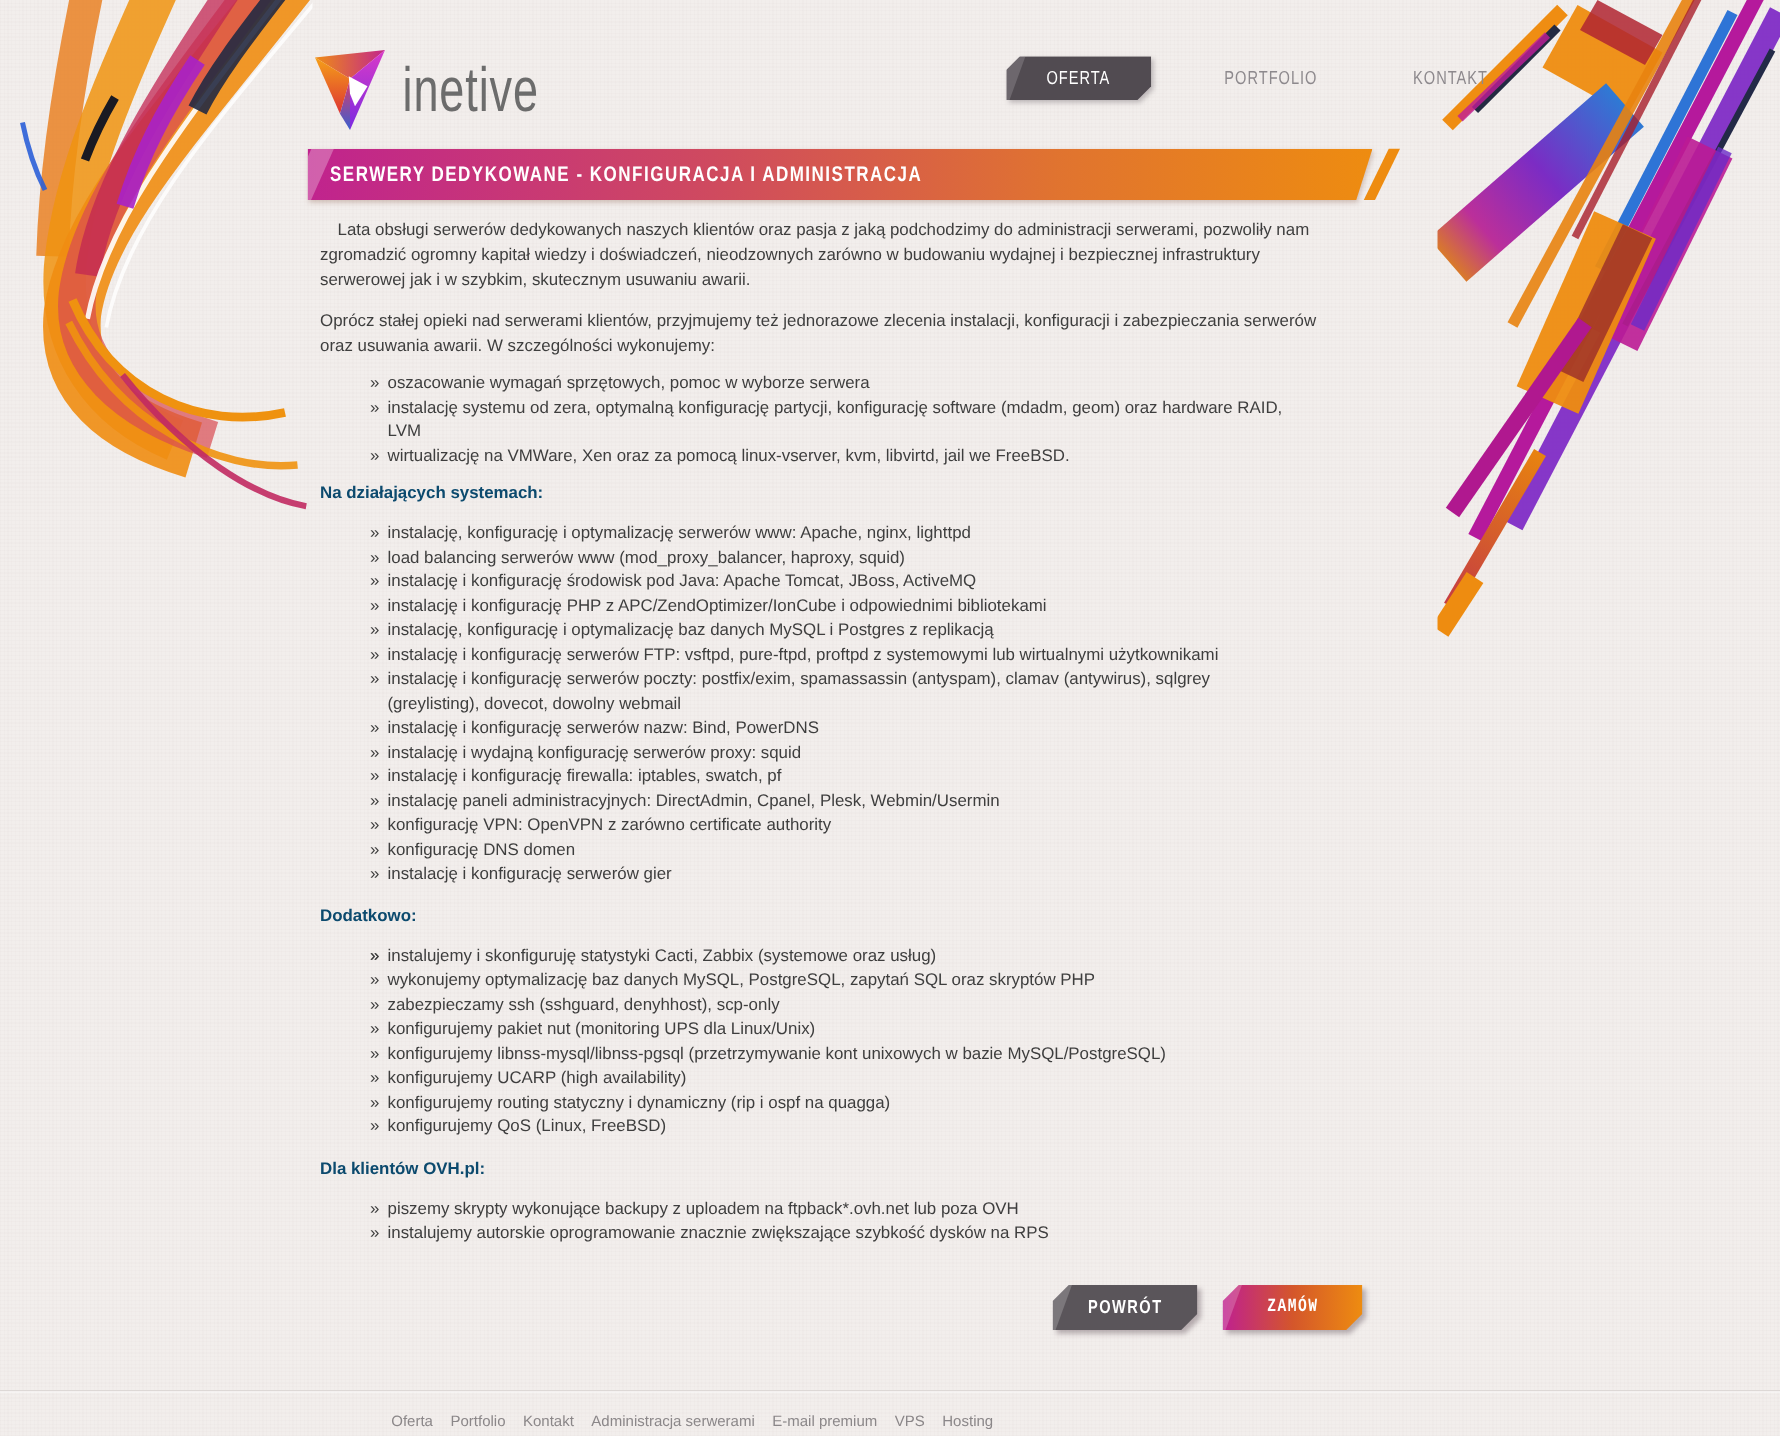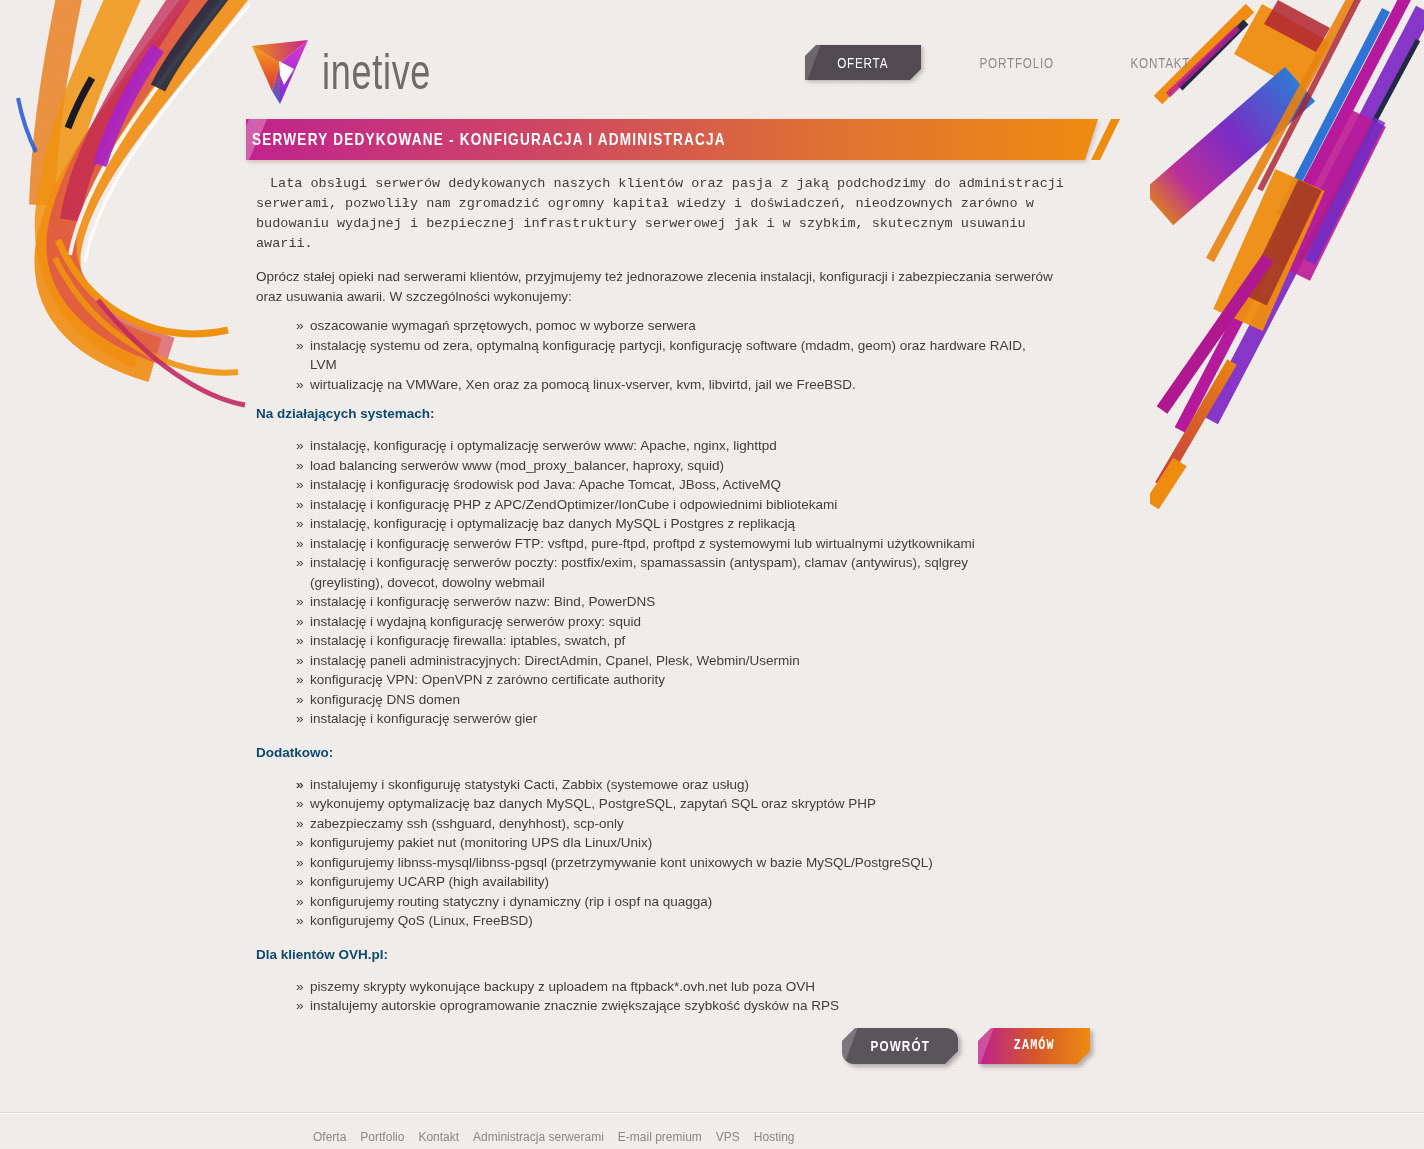--- a/index.html
+++ b/index.html
@@ -37,50 +37,50 @@
   .nav-tab-wrap { filter:drop-shadow(2px 2px 2px rgba(60,50,60,.3)); }
   .nav-link { margin-left:48px; color:#8d898d; font-size:15px; text-decoration:none; cursor:pointer; }
   .nav-link.last { margin-left:58px; }
 
   
   .banner-wrap { position:absolute; left:246px; top:119px; filter:drop-shadow(1px 2px 2px rgba(130,80,60,.3)); }
   .banner {
     position:relative; width:852px; height:41px; line-height:41px;
     background:linear-gradient(90deg,#c0238e 0%, #cf4a5f 38%, #e07330 70%, #ee8c10 100%);
     clip-path:polygon(0 0, 100% 0, calc(100% - 13px) 100%, 0 100%);
-    color:#fff; padding-left:6px; overflow:hidden;
+    color:#fff; padding-left:18px; overflow:hidden;
   }
   .banner::before { content:""; position:absolute; left:-6px; top:0; bottom:0; width:18px;
     background:rgba(255,255,255,.28); transform:skewX(-24deg); }
   .banner .cond { font-size:17px; font-weight:bold; letter-spacing:1.5px; transform:scaleX(.8); transform-origin:left center; }
   .banner-slash { position:absolute; left:1101px; top:119px; width:9px; height:41px;
     background:#ee8c10; transform:skewX(-26deg); }
 
   
   .content { position:absolute; left:256px; top:168px; width:812px; font-size:13.5px; line-height:20px; }
-  .content p.p1 { margin-top:6px; text-indent:14px;font-family:Liberation Mono, monospace; }
+  .content p.p1 { margin-top:6px; text-indent:14px; }
   .content p.p2 { margin-top:13px; }
   ul.blist { list-style:none; margin-top:9px; padding-left:40px; }
   ul.blist li { position:relative; padding-left:14px; line-height:19.5px; max-width:740px; }
   ul.blist li .bul { position:absolute; left:0; top:0; color:#3e3e3e; }
   h3.sec { font-size:13.5px; font-weight:bold; color:#0c4a6e; margin-top:14px; }
   h3.sec.first { margin-top:10px; }
   ul.blist.after-sec { margin-top:12px; }
 
   
   .actions { position:absolute; left:842px; top:1028px; display:flex; gap:20px; }
   .btn-shadow { filter:drop-shadow(3px 3px 2px rgba(70,50,60,.35)); }
   .btn {
     position:relative; height:36px; line-height:36px; text-align:center; color:#fff;
     font-size:15px; border:none; cursor:pointer; overflow:hidden;
     clip-path:polygon(13px 0, 100% 0, 100% calc(100% - 13px), calc(100% - 13px) 100%, 0 100%, 0 13px);
   }
   .btn::before { content:""; position:absolute; left:-3px; top:0; bottom:0; width:12px;
     background:rgba(255,255,255,.2); transform:skewX(-20deg); }
-  .btn-back { width:116px; background:#5a555a;border-radius:12px; }
+  .btn-back { width:116px; background:#5a555a; }
   .btn-order { width:112px; background:linear-gradient(90deg,#bf2090,#d4562b,#ee8c10);font-family:Liberation Mono, monospace; }
   .btn .cond { font-weight:bold; letter-spacing:1.5px; }
 
   
   .footer-line { position:absolute; left:0; right:0; top:1112px; height:2px;
     border-top:1px solid #ddd8d6; background:rgba(255,255,255,.7); }
   .footer-links { position:absolute; left:313px; top:1130px; display:flex; gap:14px;
     list-style:none; font-size:12px; color:#8b8789; }
   .footer-links li { cursor:pointer; }
   .footer-copy { position:absolute; left:1001px; top:1154px; display:flex; align-items:center; gap:5px;

